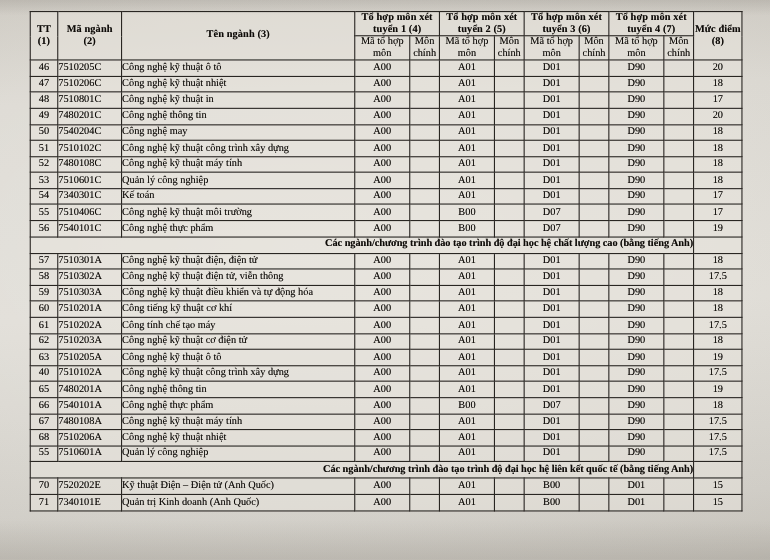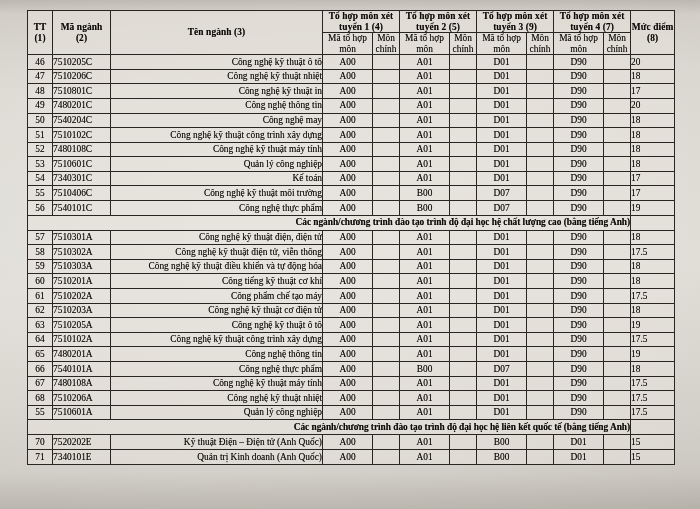--- a/index.html
+++ b/index.html
@@ -80,35 +80,36 @@
     text-align: center;
     font-size: 9.6px;
     padding: 0 1px;
   }
   td.c-code {
     text-align: left;
     font-size: 9.6px;
     padding: 0 2px;
   }
   td.c-name {
-    text-align: right;
+    text-align: left;
     font-size: 9.8px;
     padding: 0 2px 0 4px;
     white-space: nowrap;
     overflow: hidden;
   }
   td.c-grp {
     text-align: center;
     font-size: 9.6px;
   }
   td.c-main {
     text-align: center;
     font-size: 9.5px;
   }
   td.c-score {
+    text-align: center;
     font-size: 9.6px;
   }
   tr.datarow td { height: 13.6px; }
 
   td.section {
     font-weight: bold;
     font-size: 9.9px;
     text-align: right;
     padding: 1px 2px 1px 4px;
     height: 14px;
@@ -151,21 +152,21 @@
           <div>TT</div>
           <div>(1)</div>
         </th>
         <th class="hd hd-main" rowspan="2">
           <div>Mã ngành</div>
           <div>(2)</div>
         </th>
         <th class="hd hd-main" rowspan="2">Tên ngành (3)</th>
         <th class="hd hd-main" colspan="2">Tổ hợp môn xét tuyển 1 (4)</th>
         <th class="hd hd-main" colspan="2">Tổ hợp môn xét tuyển 2 (5)</th>
-        <th class="hd hd-main" colspan="2">Tổ hợp môn xét tuyển 3 (9)</th>
+        <th class="hd hd-main" colspan="2">Tổ hợp môn xét tuyển 3 (6)</th>
         <th class="hd hd-main" colspan="2">Tổ hợp môn xét tuyển 4 (7)</th>
         <th class="hd hd-main" rowspan="2">
           <div>Mức điểm</div>
           <div>(8)</div>
         </th>
       </tr>
       <tr>
         <th class="hd-sub">Mã tổ hợp môn</th>
         <th class="hd-sub">Môn chính</th>
         <th class="hd-sub">Mã tổ hợp môn</th>
@@ -387,21 +388,21 @@
           <td class="c-main"></td>
           <td class="c-grp">D01</td>
           <td class="c-main"></td>
           <td class="c-grp">D90</td>
           <td class="c-main"></td>
           <td class="c-score">18</td>
         </tr>
         <tr class="datarow">
           <td class="c-tt">61</td>
           <td class="c-code">7510202A</td>
-          <td class="c-name">Công phẩm chế tạo máy</td>
+          <td class="c-name">Công tính chế tạo máy</td>
           <td class="c-grp">A00</td>
           <td class="c-main"></td>
           <td class="c-grp">A01</td>
           <td class="c-main"></td>
           <td class="c-grp">D01</td>
           <td class="c-main"></td>
           <td class="c-grp">D90</td>
           <td class="c-main"></td>
           <td class="c-score">17.5</td>
         </tr>
@@ -427,21 +428,21 @@
           <td class="c-main"></td>
           <td class="c-grp">A01</td>
           <td class="c-main"></td>
           <td class="c-grp">D01</td>
           <td class="c-main"></td>
           <td class="c-grp">D90</td>
           <td class="c-main"></td>
           <td class="c-score">19</td>
         </tr>
         <tr class="datarow">
-          <td class="c-tt">64</td>
+          <td class="c-tt">40</td>
           <td class="c-code">7510102A</td>
           <td class="c-name">Công nghệ kỹ thuật công trình xây dựng</td>
           <td class="c-grp">A00</td>
           <td class="c-main"></td>
           <td class="c-grp">A01</td>
           <td class="c-main"></td>
           <td class="c-grp">D01</td>
           <td class="c-main"></td>
           <td class="c-grp">D90</td>
           <td class="c-main"></td>

